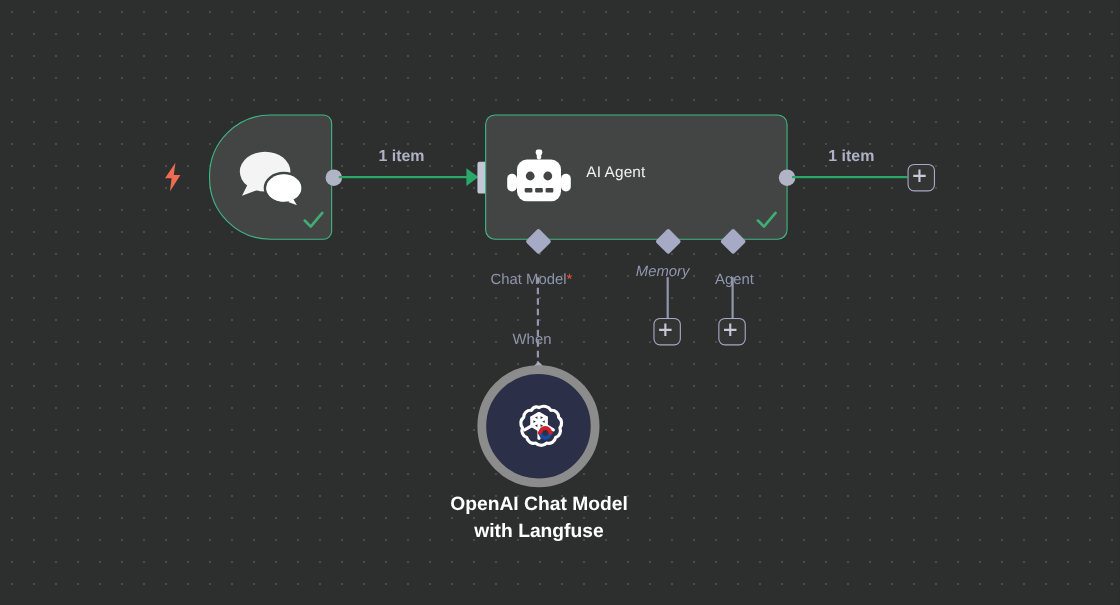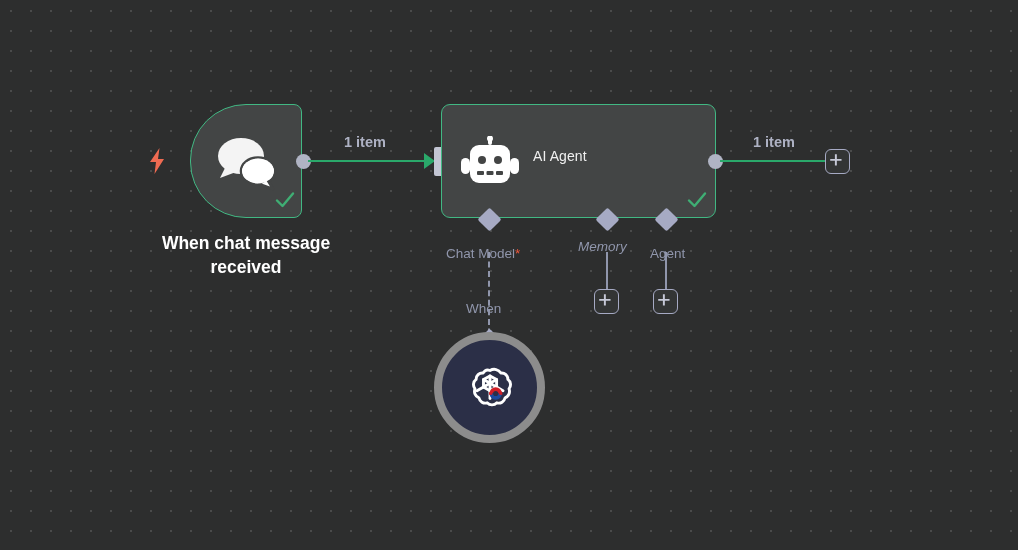--- a/index.html
+++ b/index.html
@@ -240,22 +240,20 @@
   </div>
 
   <div class="abs check check-trigger">
     <svg viewBox="0 0 22 22" width="22" height="22">
       <path d="M3 11.5 L8.5 17 L19 4.5" fill="none" stroke="#3fae74" stroke-width="2.4" stroke-linecap="round" stroke-linejoin="round"></path>
     </svg>
   </div>
 
   <div class="abs out-dot dot-trigger"></div>
 
-  <div class="abs node-caption cap-trigger">When chat message
-received</div>
 
   <div class="abs wire-green wire-1"></div>
   <div class="abs item-label item-1">1 item</div>
   <div class="abs in-arrow"></div>
   <div class="abs in-port"></div>
 
   <div class="abs agent-node"></div>
 
   <div class="abs robot-icon">
     <svg viewBox="0 0 58 52" width="58" height="52">
@@ -333,14 +331,16 @@
       </g>
       <g>
         <path d="M23.5 30.5 a6.2 6.2 0 0 1 12.4 0 h-3.6 a2.6 2.6 0 0 0 -5.2 0 Z" fill="#d11f26"></path>
         <path d="M23.5 30.5 a6.2 6.2 0 0 0 12.4 0 h-3.6 a2.6 2.6 0 0 1 -5.2 0 Z" fill="#1c4a9e"></path>
         <rect x="23.0" y="29.2" width="3.2" height="2.6" fill="#d11f26"></rect>
         <rect x="33.1" y="29.2" width="3.2" height="2.6" fill="#d11f26"></rect>
       </g>
     </svg>
   </div>
 
+  <div class="abs node-caption cap-openai">OpenAI Chat Model
+with Langfuse</div>
 
 </div>
 
 </body></html>

